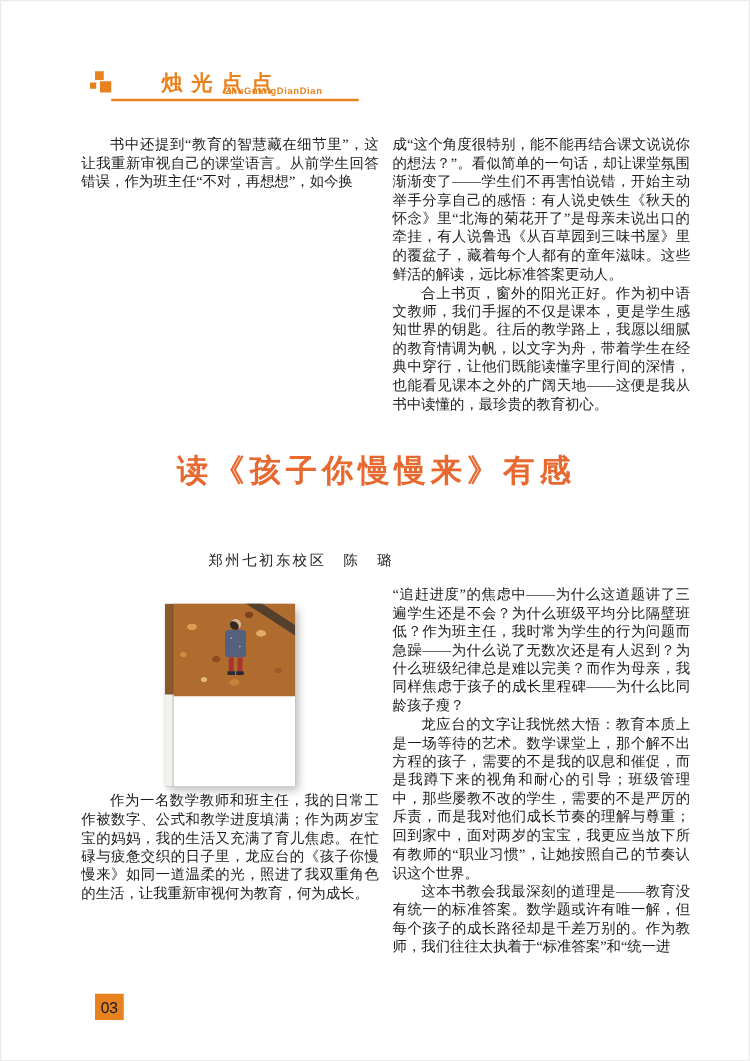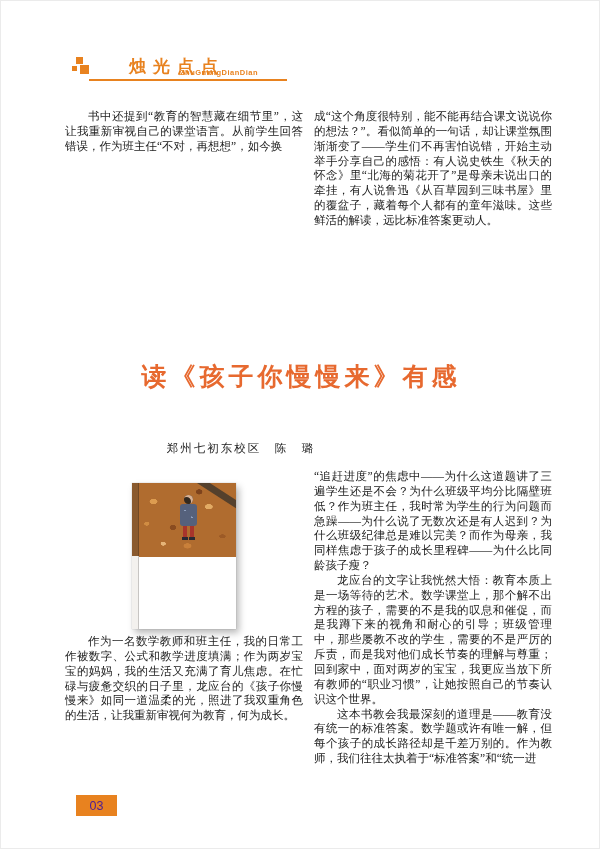--- a/index.html
+++ b/index.html
@@ -102,22 +102,22 @@
   .vtitle {
     position:absolute; right:5px; top:3px; height:66px;
     writing-mode:vertical-rl; color:#31505e; font-weight:bold;
     font-family:"Liberation Serif","DejaVu Serif",serif;
   }
   .vtitle .big { display:block; font-size:17px; letter-spacing:1px; }
   .vtitle .small { display:block; font-size:10.5px; letter-spacing:1px; margin-top:1px; }
 
   
   .page-num {
-    position:absolute; left:75px; top:794px; width:41px; height:21px;
-    background:#e8821f; color:#4c1d95; display:flex; align-items:center; justify-content:center;
+    position:absolute; left:75px; top:794px; width:23px; height:21px;
+    background:#e8821f; color:#0f172a; display:flex; align-items:center; justify-content:center;
     font-size:12.5px; font-family:"Liberation Sans","DejaVu Sans",sans-serif;
   }
 </style>
 </head>
 <body>
 
 <div id="page">
 
   <div class="masthead">
     <span class="logo-mark">
@@ -129,20 +129,21 @@
     <span class="masthead-sub">ZhuGuangDianDian</span>
   </div>
   <div class="masthead-rule"></div>
 
   <div class="cols" id="top-cols">
     <div class="col">
       <p class="indent">书中还提到“教育的智慧藏在细节里”，这让我重新审视自己的课堂语言。从前学生回答错误，作为班主任“不对，再想想”，如今换</p>
     </div>
     <div class="col">
       <p>成“这个角度很特别，能不能再结合课文说说你的想法？”。看似简单的一句话，却让课堂氛围渐渐变了——学生们不再害怕说错，开始主动举手分享自己的感悟：有人说史铁生《秋天的怀念》里“北海的菊花开了”是母亲未说出口的牵挂，有人说鲁迅《从百草园到三味书屋》里的覆盆子，藏着每个人都有的童年滋味。这些鲜活的解读，远比标准答案更动人。</p>
+      <p class="indent">合上书页，窗外的阳光正好。作为初中语文教师，我们手握的不仅是课本，更是学生感知世界的钥匙。往后的教学路上，我愿以细腻的教育情调为帆，以文字为舟，带着学生在经典中穿行，让他们既能读懂字里行间的深情，也能看见课本之外的广阔天地——这便是我从书中读懂的，最珍贵的教育初心。</p>
     </div>
   </div>
 
   <div class="feature-title">读《孩子你慢慢来》有感</div>
   <div class="feature-author">郑州七初东校区　陈　璐</div>
 
   <div class="cols" id="feature-cols">
     <div class="col">
 
       <div class="book">

